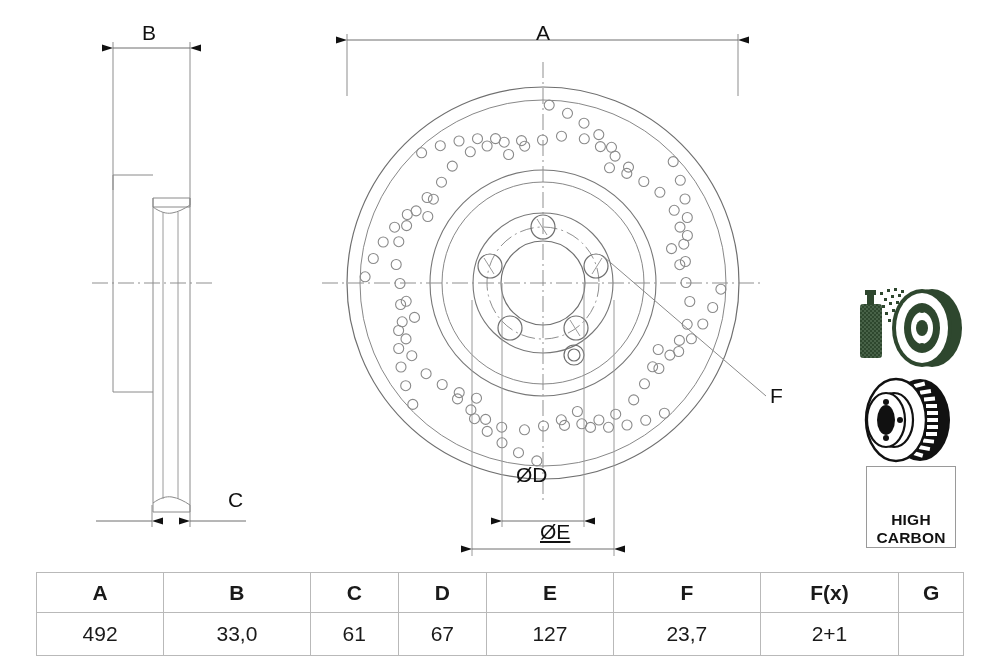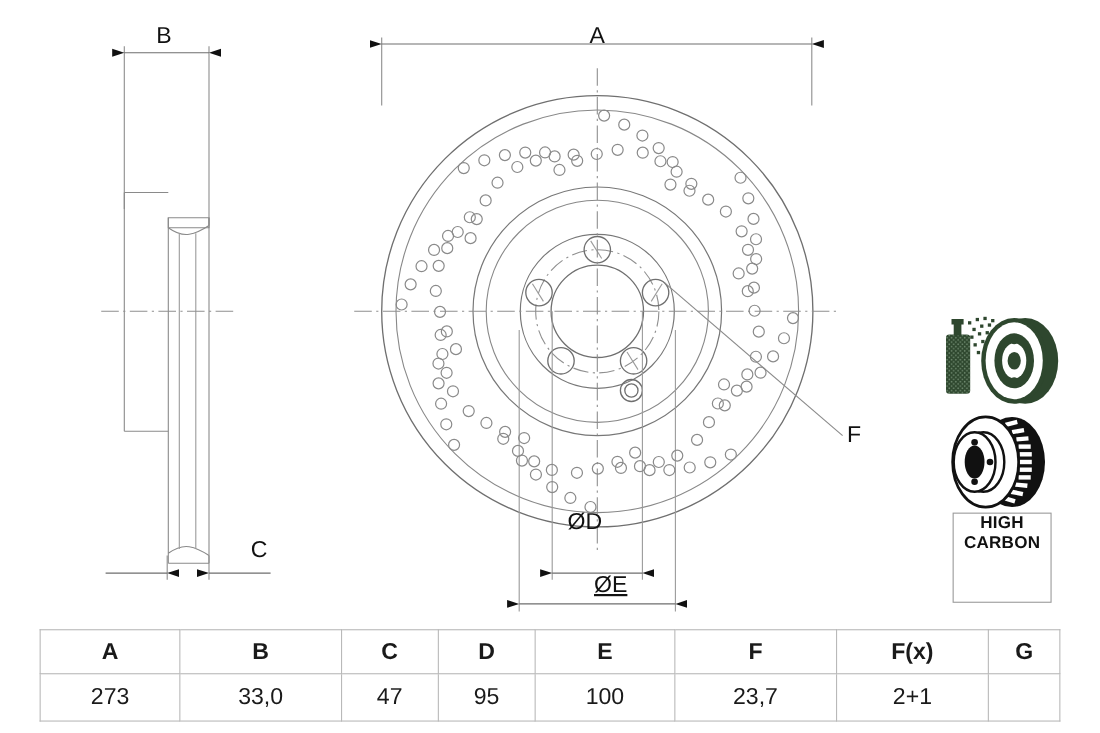--- a/index.html
+++ b/index.html
@@ -17,21 +17,21 @@
   #spec-table td,#spec-table th{border:1px solid #b9b9b9;
               text-align:center;font-size:21px;color:#1a1a1a;
               font-family:"Liberation Sans",sans-serif;}
   #spec-table th{height:37px;font-weight:bold;}
   #spec-table td{height:40px;font-weight:normal;}
   #spec-table{border:1px solid #9d9d9d;}
   
   #high-carbon-box{position:absolute;left:866px;top:466px;
        width:88px;height:80px;border:1.4px solid #9a9a9a;background:#fff;
        display:flex;flex-direction:column;align-items:center;
-       justify-content:flex-start;}
+       justify-content:flex-end;}
   #high-carbon-box span{font-size:15.5px;font-weight:bold;
        letter-spacing:.2px;line-height:18px;color:#111;}
 </style>
 </head>
 <body>
 
 <div id="stage">
 
   <svg id="drawing" viewBox="0 0 1000 666">
     <defs>
@@ -360,25 +360,25 @@
           <th>C</th>
           <th>D</th>
           <th>E</th>
           <th>F</th>
           <th>F(x)</th>
           <th>G</th>
         </tr>
     </thead>
     <tbody>
       <tr id="spec-body-row">
-          <td>273</td>
+          <td>492</td>
           <td>33,0</td>
-          <td>47</td>
-          <td>95</td>
-          <td>100</td>
+          <td>61</td>
+          <td>67</td>
+          <td>127</td>
           <td>23,7</td>
           <td>2+1</td>
           <td></td>
         </tr>
     </tbody>
   </table>
 
 </div>
 
 </body></html>

